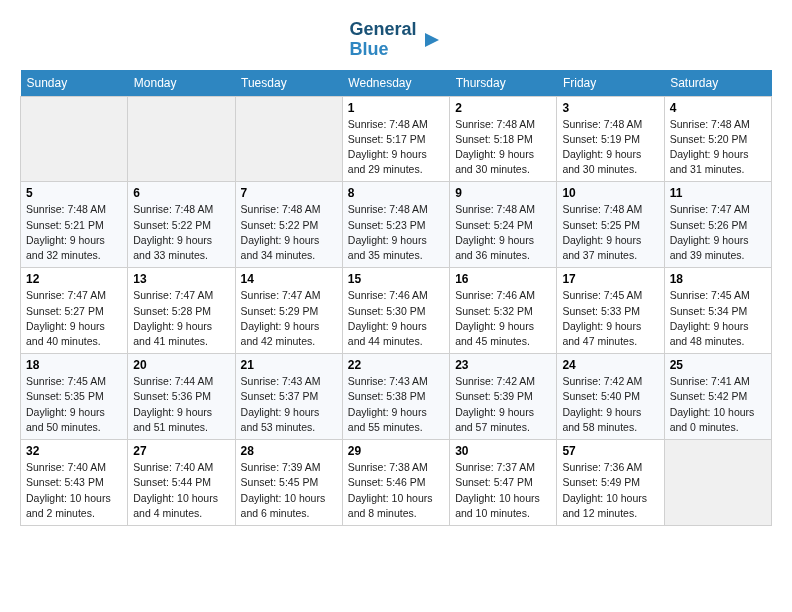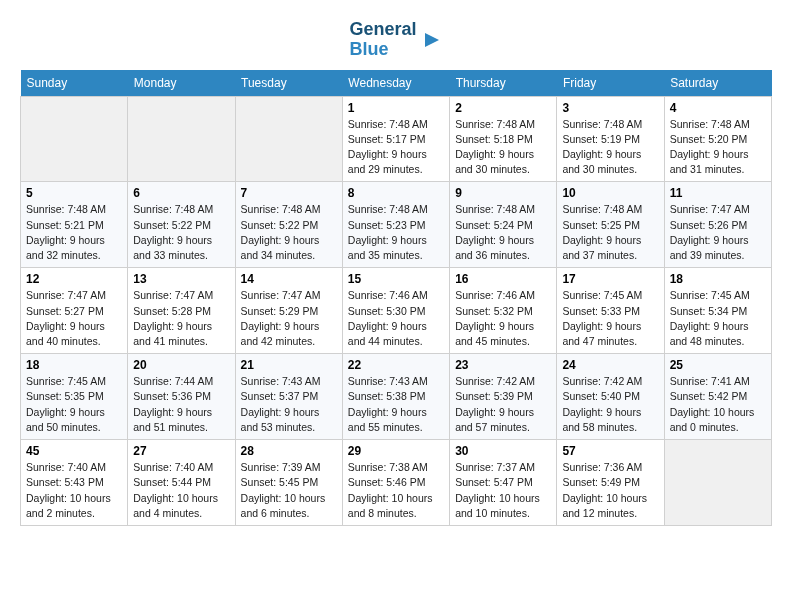--- a/index.html
+++ b/index.html
@@ -220,21 +220,21 @@
             <span class="day-num">24</span>
             <div class="day-info">Sunrise: 7:42 AM<br>Sunset: 5:40 PM<br>Daylight: 9 hours<br>and 58 minutes.</div>
           </td>
           <td>
             <span class="day-num">25</span>
             <div class="day-info">Sunrise: 7:41 AM<br>Sunset: 5:42 PM<br>Daylight: 10 hours<br>and 0 minutes.</div>
           </td>
         </tr>
         <tr class="week-row">
           <td>
-            <span class="day-num">45</span>
+            <span class="day-num">32</span>
             <div class="day-info">Sunrise: 7:40 AM<br>Sunset: 5:43 PM<br>Daylight: 10 hours<br>and 2 minutes.</div>
           </td>
           <td>
             <span class="day-num">27</span>
             <div class="day-info">Sunrise: 7:40 AM<br>Sunset: 5:44 PM<br>Daylight: 10 hours<br>and 4 minutes.</div>
           </td>
           <td>
             <span class="day-num">28</span>
             <div class="day-info">Sunrise: 7:39 AM<br>Sunset: 5:45 PM<br>Daylight: 10 hours<br>and 6 minutes.</div>
           </td>

